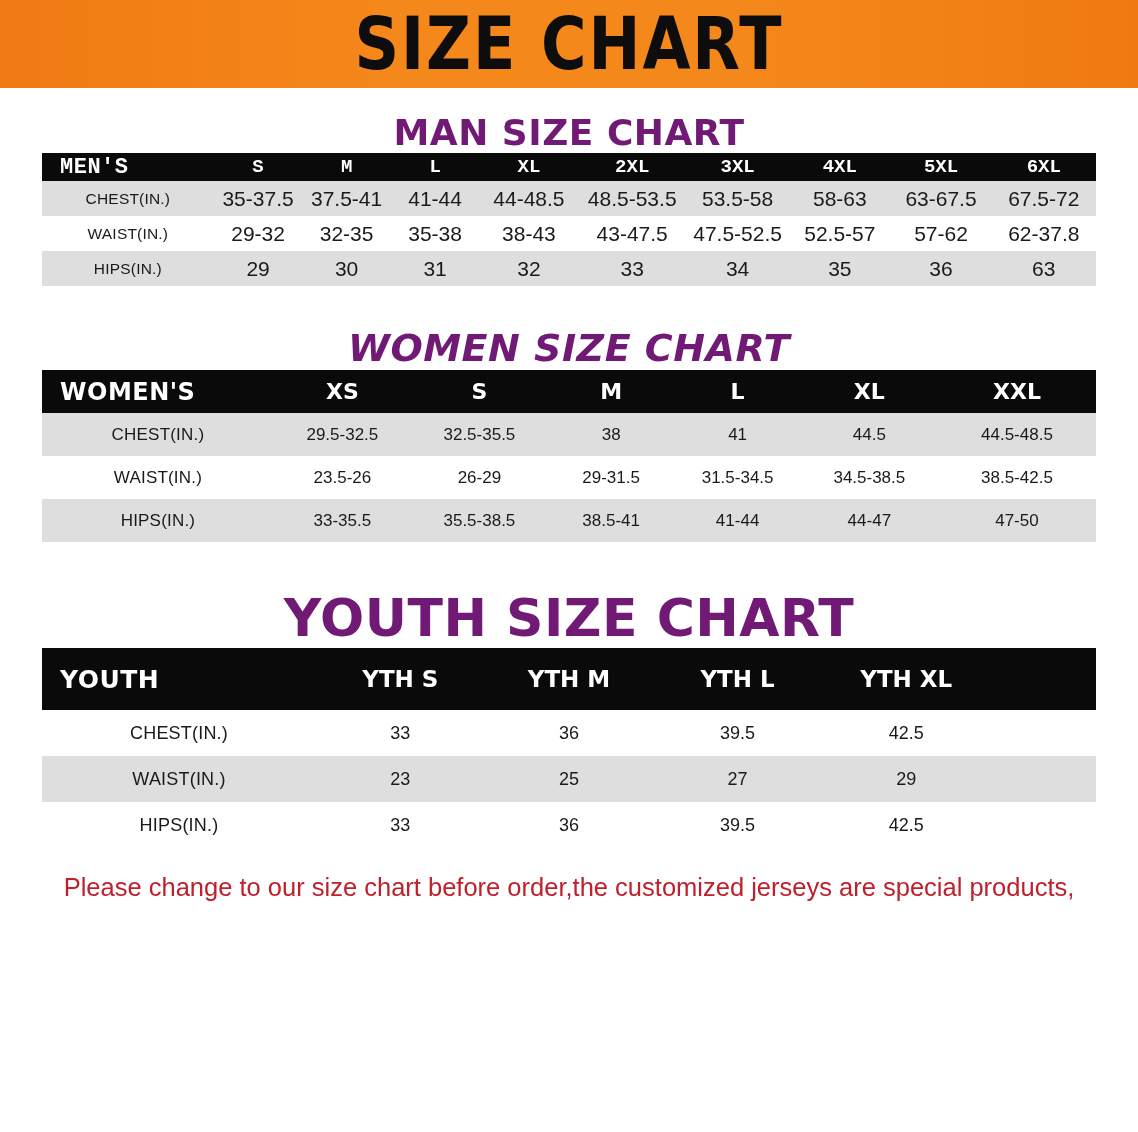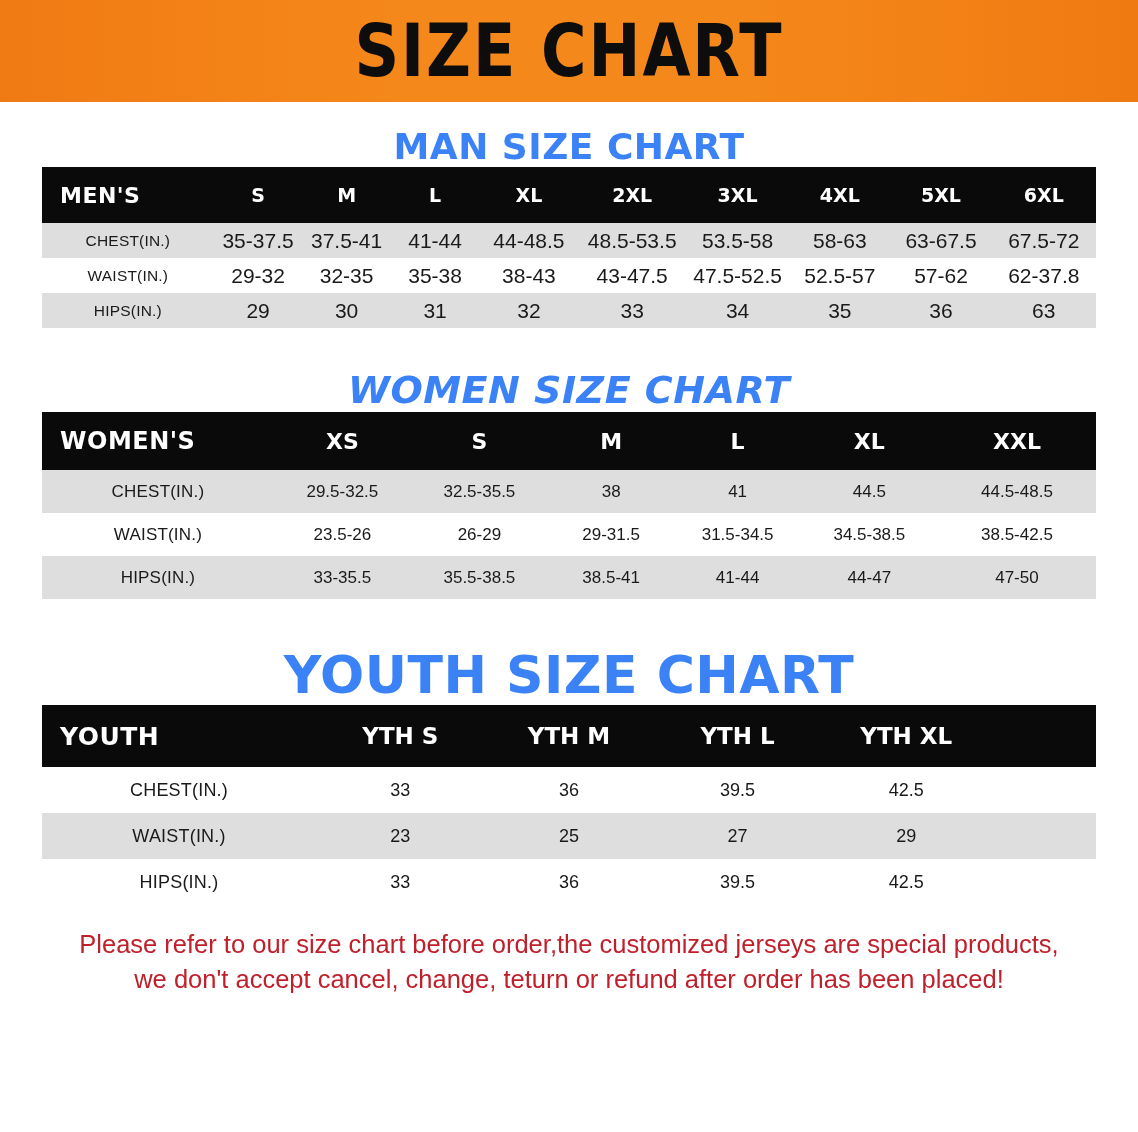--- a/index.html
+++ b/index.html
@@ -12,21 +12,21 @@
     height: 1132px;
     font-family: "Liberation Sans", sans-serif;
     color: #111111;
     overflow: hidden;
     position: relative;
   }
 
   
   .banner {
     width: 100%;
-    height: 102px;
+    height: 88px;
     background: linear-gradient(90deg, #f07a14 0%, #f5881a 35%, #f5881a 65%, #ef7a12 100%);
     display: flex;
     align-items: center;
     justify-content: center;
     box-sizing: border-box;
   }
   .banner-title {
     font-family: "DejaVu Sans", sans-serif;
     font-weight: 700;
     font-size: 62px;
@@ -34,21 +34,21 @@
     color: #0d0d0d;
     line-height: 1;
     transform: scaleY(1.18);
   }
 
   
   .section-title {
     text-align: center;
     font-family: "DejaVu Sans", sans-serif;
     font-weight: 700;
-    color: #3b82f6;
+    color: #701a75;
     letter-spacing: 0.5px;
   }
   .title-man {
     font-size: 36px;
     margin-top: 24px;
     margin-bottom: 0;
   }
   .title-women {
     font-size: 38px;
     margin-top: 40px;
@@ -93,27 +93,27 @@
     padding-left: 18px;
     letter-spacing: 0.5px;
   }
   .size-table tbody td.rowlabel {
     letter-spacing: 0.2px;
   }
   .row-alt-a { background: #dedede; }
   .row-alt-b { background: #ffffff; }
 
   
-  #men-table thead th { height: 56px; font-size: 19px; }
+  #men-table thead th { height: 28px; font-size: 19px; font-family: Liberation Mono, monospace; }
   #men-table thead th.rowlabel { font-size: 22px; }
   #men-table tbody td { height: 35px; font-size: 21px; }
   #men-table tbody td.rowlabel { font-size: 15.5px; }
 
   
-  #women-table thead th { height: 58px; font-size: 22px; }
+  #women-table thead th { height: 43px; font-size: 22px; }
   #women-table thead th.rowlabel { font-size: 24px; }
   #women-table tbody td { height: 43px; font-size: 17px; }
 
   
   #youth-table thead th { height: 62px; font-size: 23px; margin-left: 18px; }
   #youth-table thead th.rowlabel { font-size: 25px; }
   #youth-table tbody td { height: 46px; font-size: 18px; }
 
   
   .note {
@@ -304,15 +304,14 @@
         <td>36</td>
         <td>39.5</td>
         <td>42.5</td>
         <td></td>
       </tr>
     </tbody>
   </table>
 </div>
 
 <div class="note">
-  <div>Please refer to our size chart before order,the customized jerseys are special products,</div>
-  <div>we don't accept cancel, change, teturn or refund after order has been placed!</div>
+  <div>Please change to our size chart before order,the customized jerseys are special products,</div>
 </div>
 
 </body></html>

